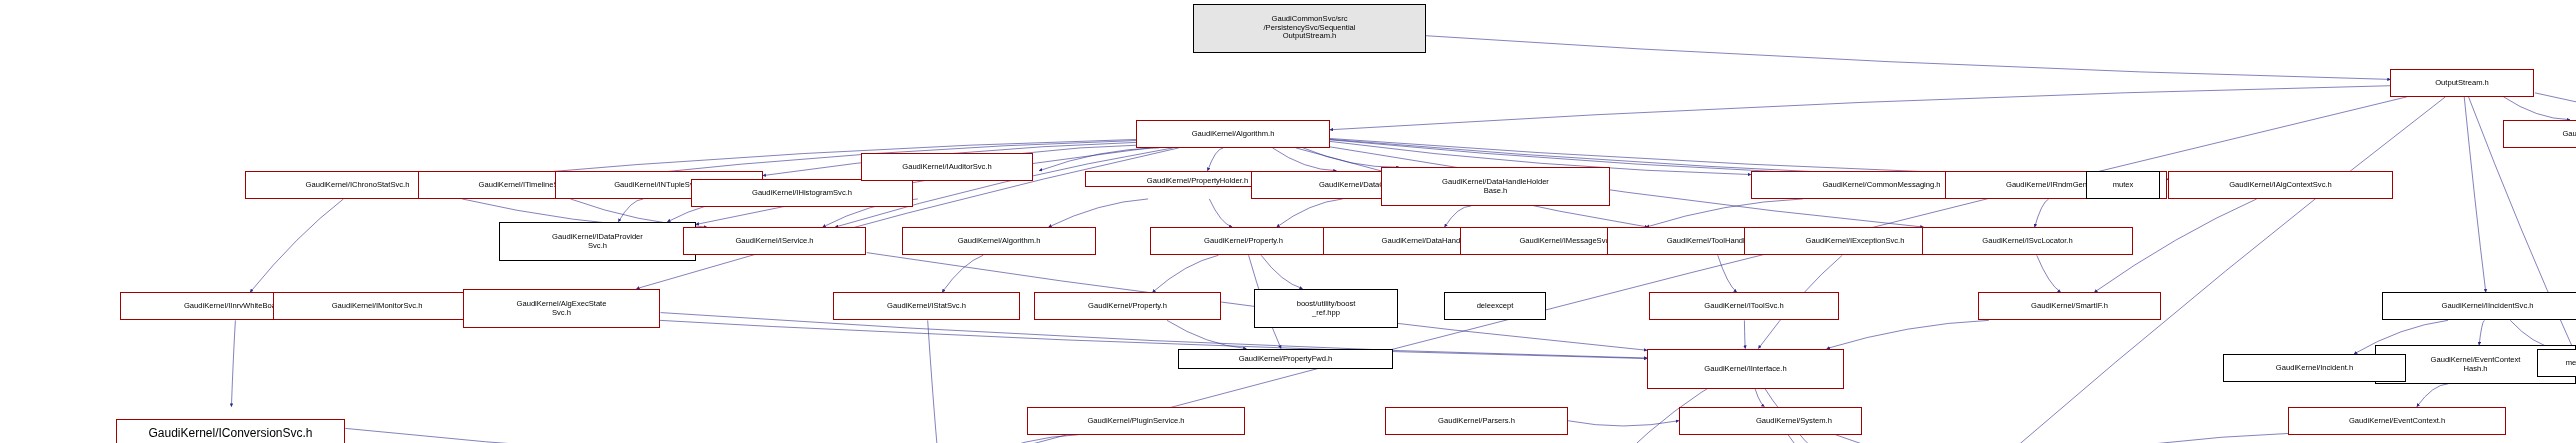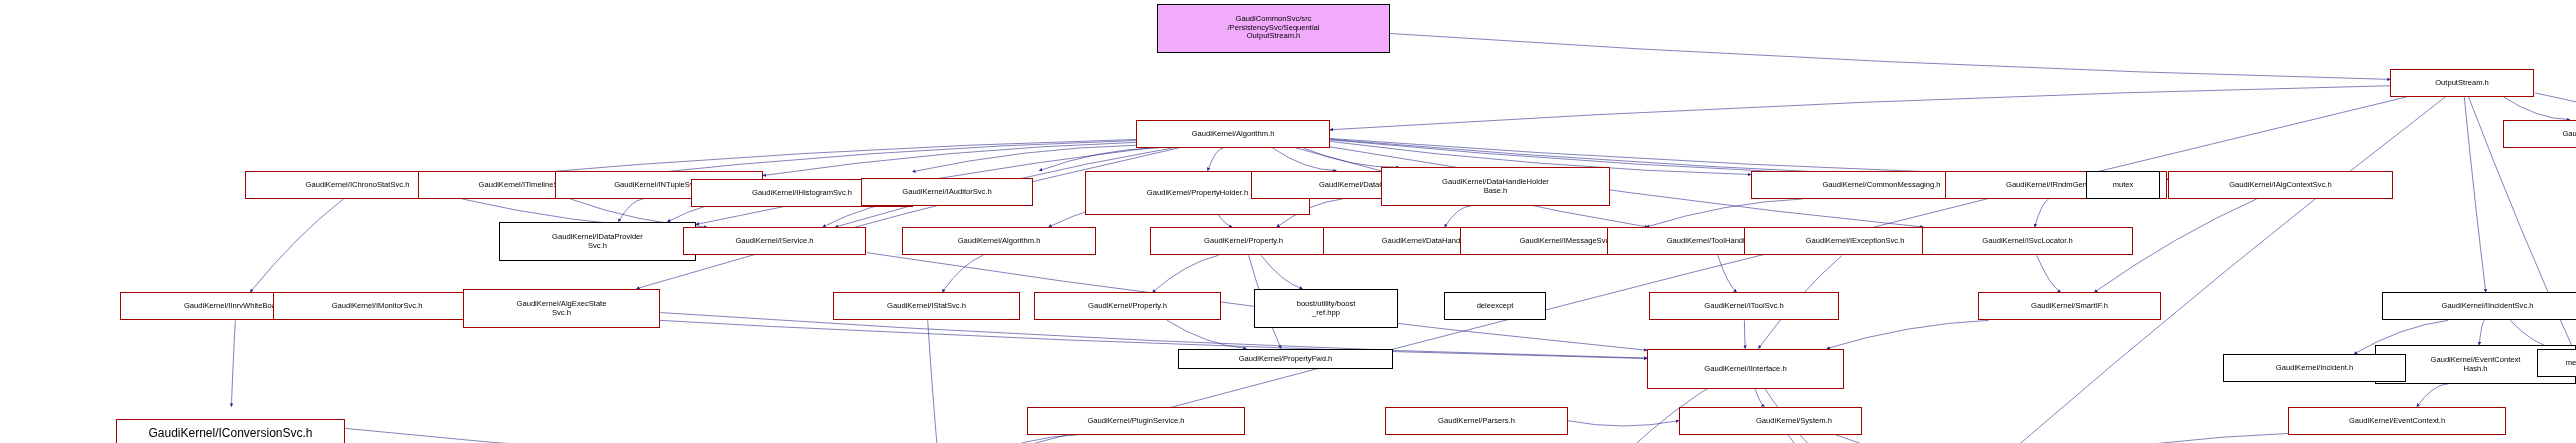--- a/index.html
+++ b/index.html
@@ -36,22 +36,23 @@
     text-align: center;
     display: flex;
     align-items: center;
     justify-content: center;
     padding: 0.6px 1.2px;
     white-space: pre-line;
     z-index: 5;
     cursor: default;
   }
   .node.root {
-    background: #f0abfc;
+    background: #e5e5e5;
     border-color: #000000;
+    margin-left: 36px;
   }
   .node.plain {
     border-color: #000000;
   }
 </style>
 </head>
 <body>
 
 <div id="canvas">
   <svg id="edges" viewBox="0 0 4387 755" preserveAspectRatio="none">
@@ -130,22 +131,22 @@
 <div class="node root" style="left: 1157px; top: 3.5px; width: 233px; height: 49px; font-size: 7.6px; line-height: 8.8px;"><span>GaudiCommonSvc/src
 /PersistencySvc/Sequential
 OutputStream.h</span></div>
     <div class="node" style="left: 2390px; top: 69px; width: 144px; height: 28px; font-size: 7.6px; line-height: 8.8px;"><span>OutputStream.h</span></div>
     <div class="node" style="left: 2503px; top: 120px; width: 215px; height: 28px; font-size: 7.6px; line-height: 8.8px;"><span>GaudiKernel/IDataSelector.h</span></div>
     <div class="node" style="left: 1136px; top: 120px; width: 194px; height: 28px; font-size: 7.6px; line-height: 8.8px;"><span>GaudiKernel/Algorithm.h</span></div>
     <div class="node" style="left: 245px; top: 171px; width: 225px; height: 28px; font-size: 7.6px; line-height: 8.8px;"><span>GaudiKernel/IChronoStatSvc.h</span></div>
     <div class="node" style="left: 395px; top: 171px; width: 215px; height: 28px; font-size: 7.6px; line-height: 8.8px; margin-left: 23px;"><span>GaudiKernel/ITimelineSvc.h</span></div>
     <div class="node" style="left: 555px; top: 171px; width: 208px; height: 28px; font-size: 7.6px; line-height: 8.8px;"><span>GaudiKernel/INTupleSvc.h</span></div>
     <div class="node" style="left: 691px; top: 179px; width: 222px; height: 28px; font-size: 7.6px; line-height: 8.8px;"><span>GaudiKernel/IHistogramSvc.h</span></div>
-    <div class="node" style="left: 861px; top: 178px; width: 172px; height: 28px; font-size: 7.6px; line-height: 8.8px;"><span>GaudiKernel/IAuditorSvc.h</span></div>
-    <div class="node" style="left: 1085px; top: 171px; width: 225px; height: 44px; font-size: 7.6px; line-height: 8.8px;"><span>GaudiKernel/PropertyHolder.h</span></div>
+    <div class="node" style="left: 861px; top: 153px; width: 172px; height: 28px; font-size: 7.6px; line-height: 8.8px;"><span>GaudiKernel/IAuditorSvc.h</span></div>
+    <div class="node" style="left: 1085px; top: 171px; width: 225px; height: 16px; font-size: 7.6px; line-height: 8.8px; align-items: flex-end;"><span>GaudiKernel/PropertyHolder.h</span></div>
     <div class="node" style="left: 1251px; top: 171px; width: 250px; height: 28px; font-size: 7.6px; line-height: 8.8px;"><span>GaudiKernel/DataObjIDProperty.h</span></div>
     <div class="node" style="left: 1381px; top: 167px; width: 229px; height: 39px; font-size: 7.6px; line-height: 8.8px;"><span>GaudiKernel/DataHandleHolder
 Base.h</span></div>
     <div class="node" style="left: 1751px; top: 171px; width: 261px; height: 28px; font-size: 7.6px; line-height: 8.8px;"><span>GaudiKernel/CommonMessaging.h</span></div>
     <div class="node" style="left: 1945px; top: 171px; width: 222px; height: 28px; font-size: 7.6px; line-height: 8.8px;"><span>GaudiKernel/IRndmGenSvc.h</span></div>
     <div class="node plain" style="left: 2086px; top: 171px; width: 74px; height: 28px; font-size: 7.6px; line-height: 8.8px;"><span>mutex</span></div>
     <div class="node" style="left: 2168px; top: 171px; width: 225px; height: 28px; font-size: 7.6px; line-height: 8.8px;"><span>GaudiKernel/IAlgContextSvc.h</span></div>
     <div class="node plain" style="left: 499px; top: 222px; width: 197px; height: 39px; font-size: 7.6px; line-height: 8.8px;"><span>GaudiKernel/IDataProvider
 Svc.h</span></div>
     <div class="node" style="left: 683px; top: 227px; width: 183px; height: 28px; font-size: 7.6px; line-height: 8.8px;"><span>GaudiKernel/IService.h</span></div>

